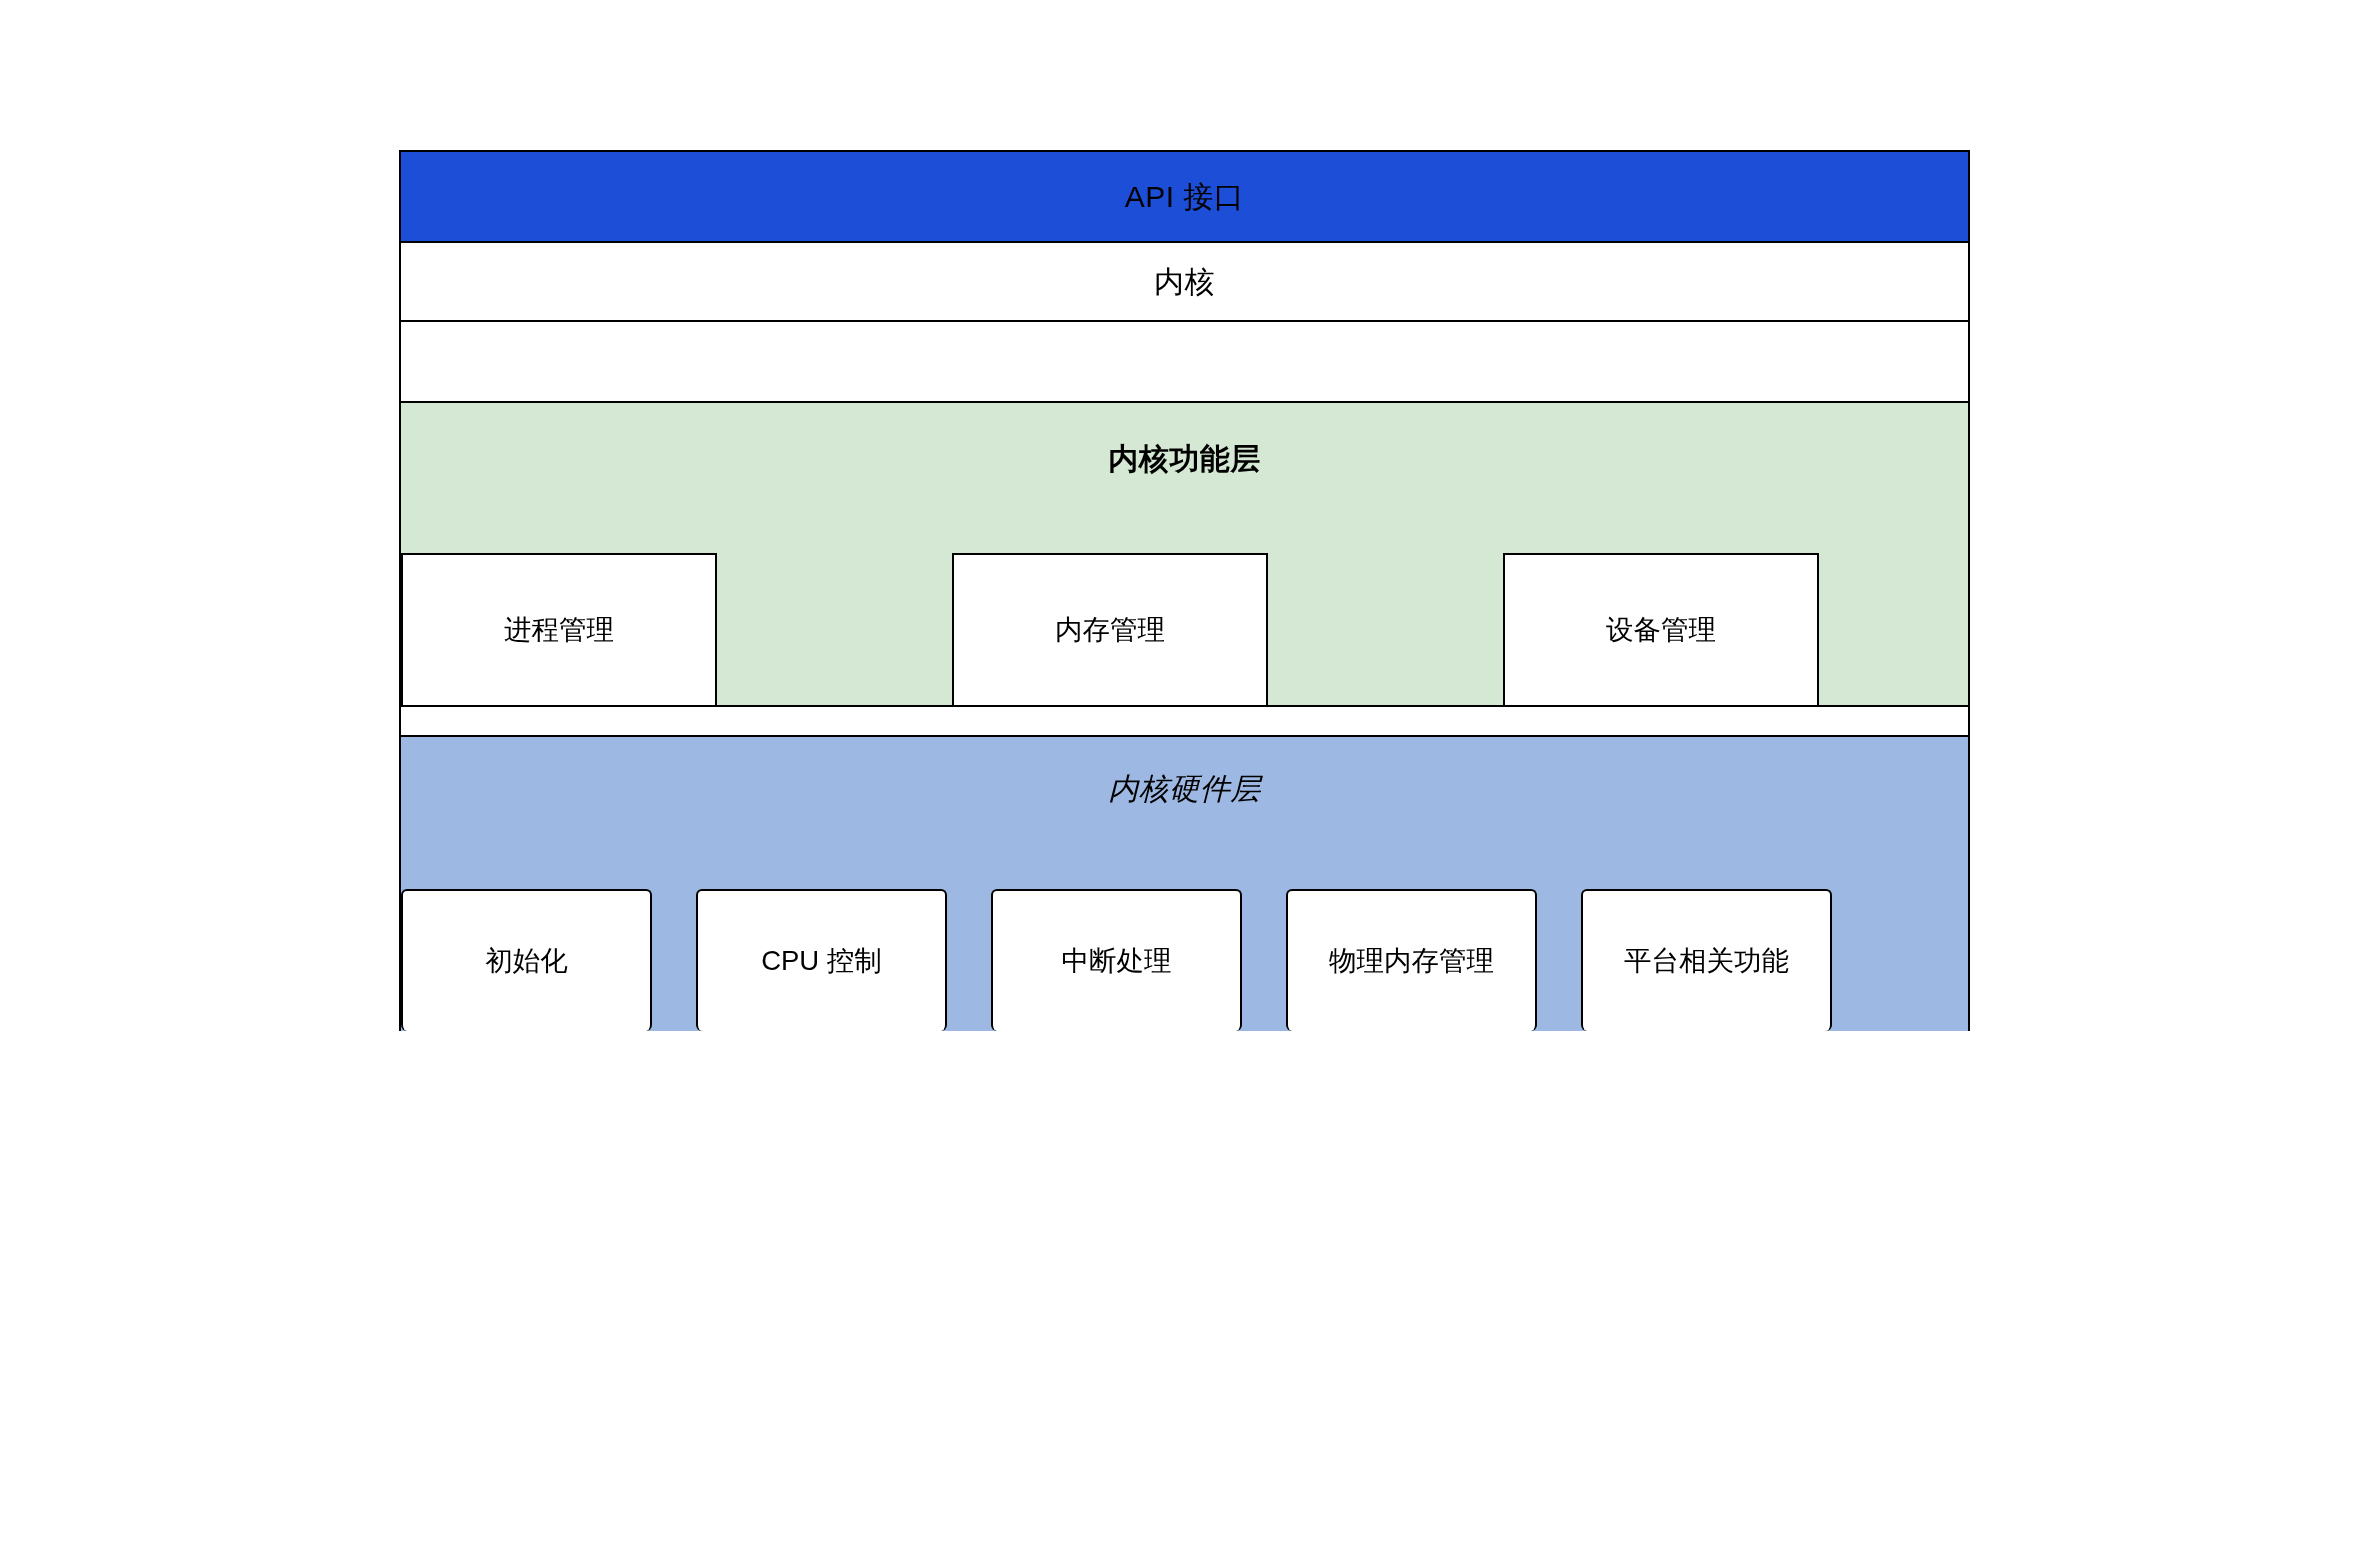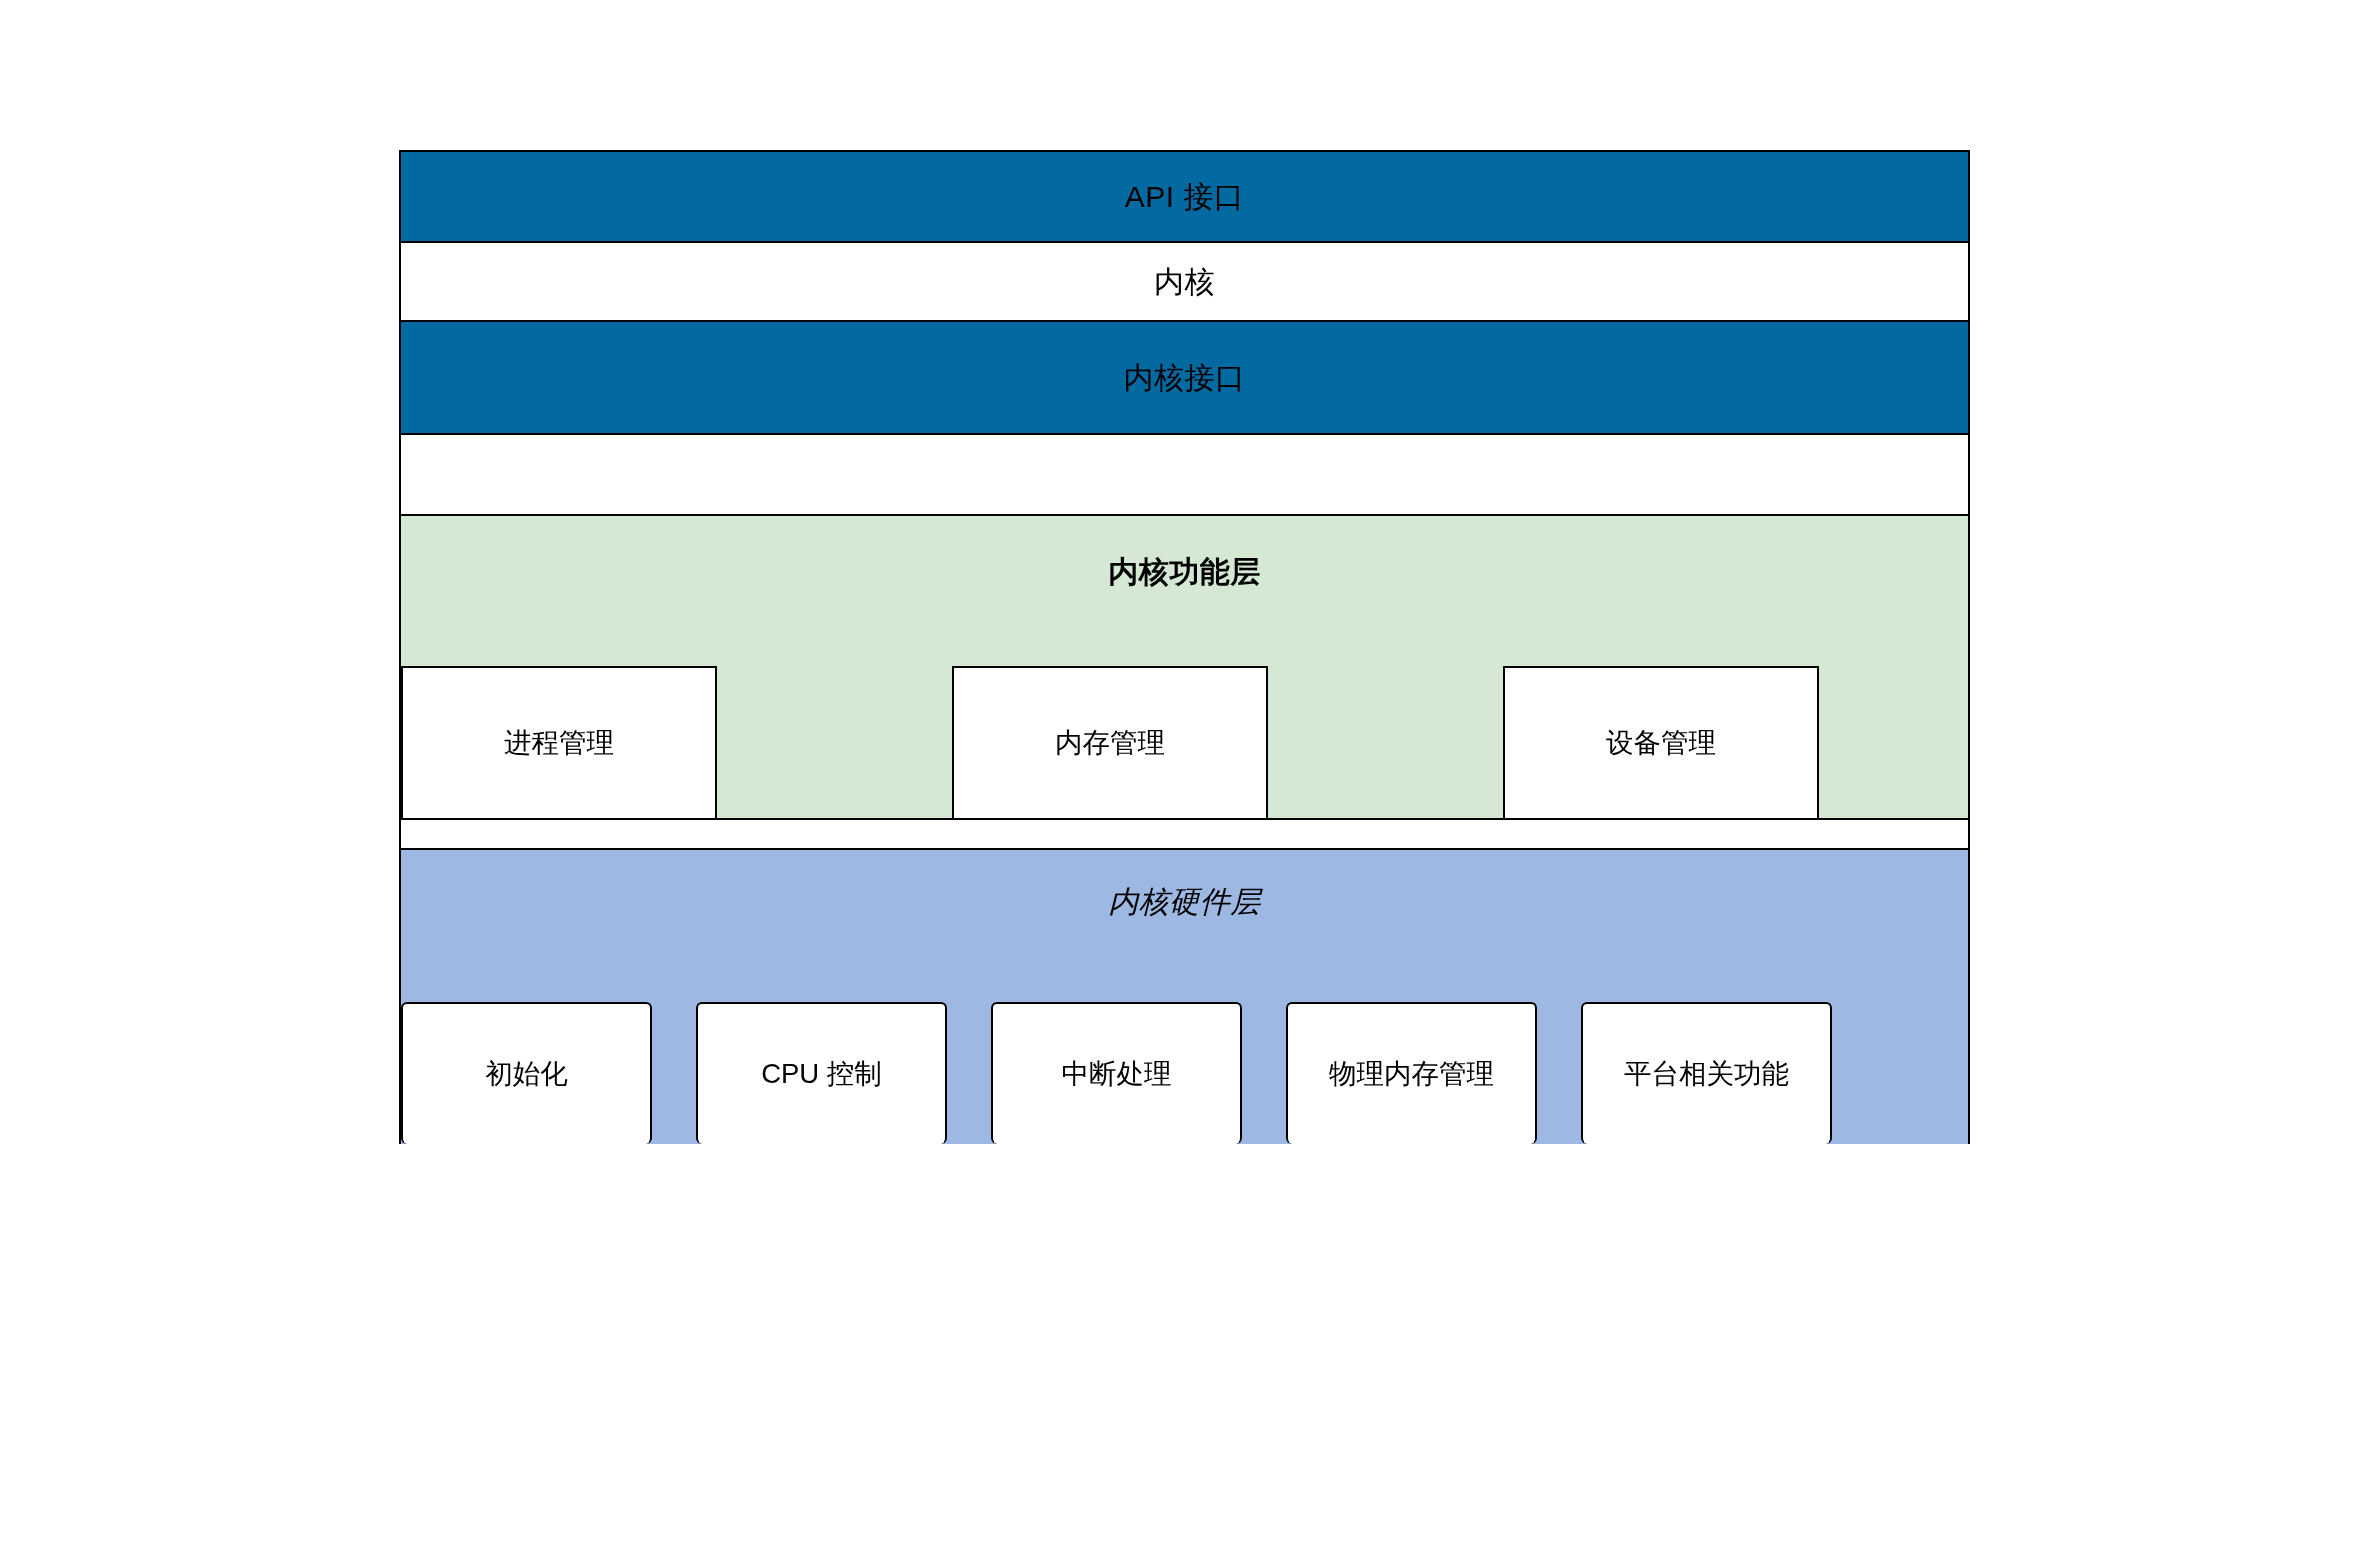--- a/index.html
+++ b/index.html
@@ -31,21 +31,21 @@
     border-bottom-width: 0;
     width: 100%;
     display: flex;
     flex-direction: column;
     align-items: center;
   }
   .layer.last {
     border-bottom-width: 2.5px;
   }
 
-  .fill-cream { background: #0369a1; }
+  .fill-cream { background: #1d4ed8; }
   .fill-green { background: #d4e8d3; }
   .fill-blue  { background: #9db8e2; }
   .fill-white { background: #ffffff; }
 
   
   .layer-title {
     font-size: 30px;
     line-height: 1;
     letter-spacing: 0.5px;
     white-space: nowrap;
@@ -112,23 +112,20 @@
 <div id="diagram">
 
   <div class="layer centered fill-cream band-api">
     <span class="layer-title">API 接口</span>
   </div>
 
   <div class="layer centered fill-white band-kernel">
     <span class="layer-title">内核</span>
   </div>
 
-  <div class="layer centered fill-cream band-kif">
-    <span class="layer-title">内核接口</span>
-  </div>
 
   <div class="layer centered fill-white band-gap1"></div>
 
   <div class="layer fill-green layer-func">
     <span class="layer-title">内核功能层</span>
     <div class="subrow">
       <div class="subrow-inner">
         <div class="subbox">
           <span>进程管理</span>
         </div>

